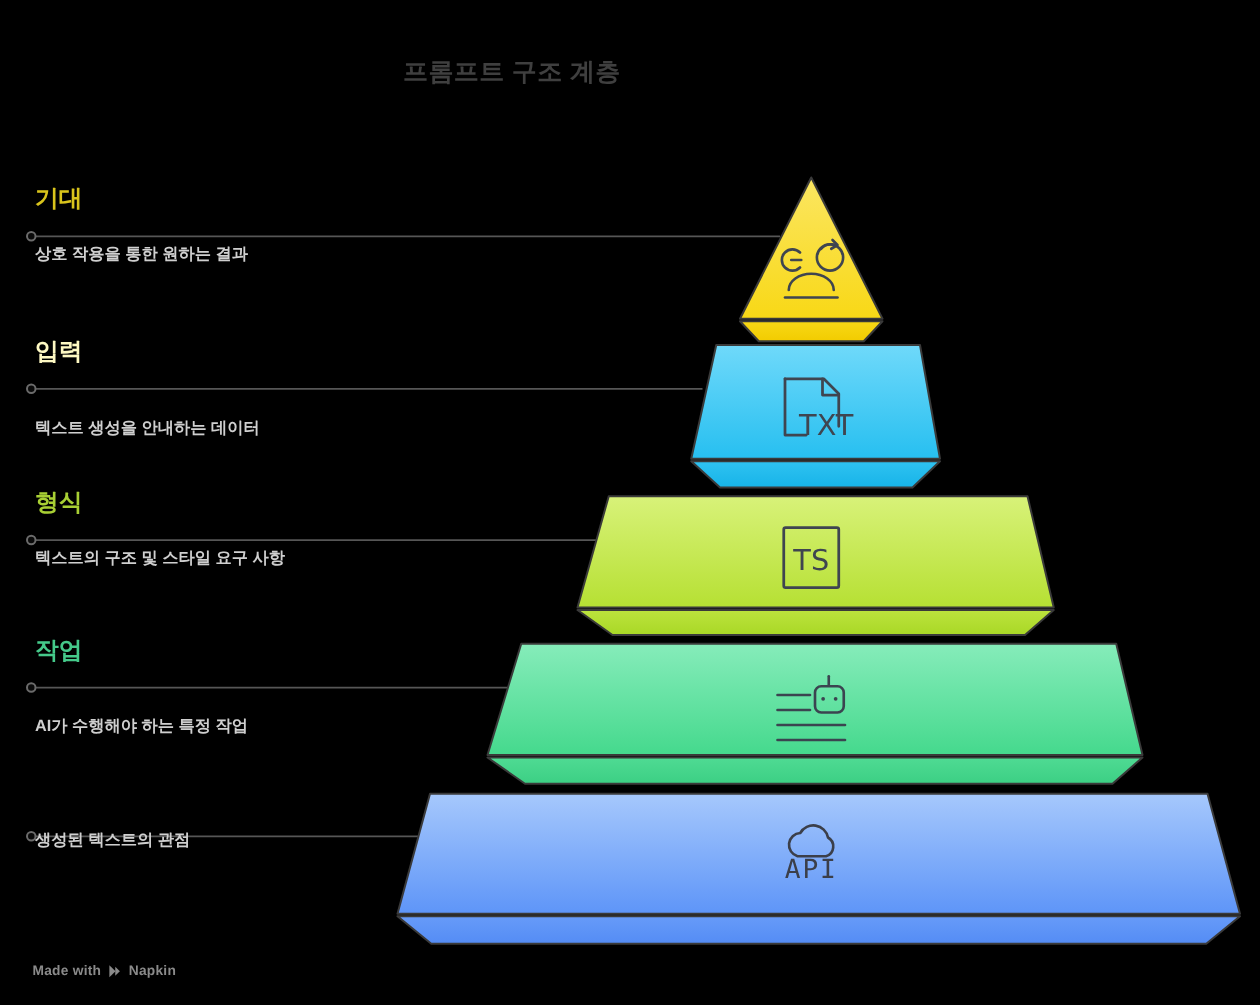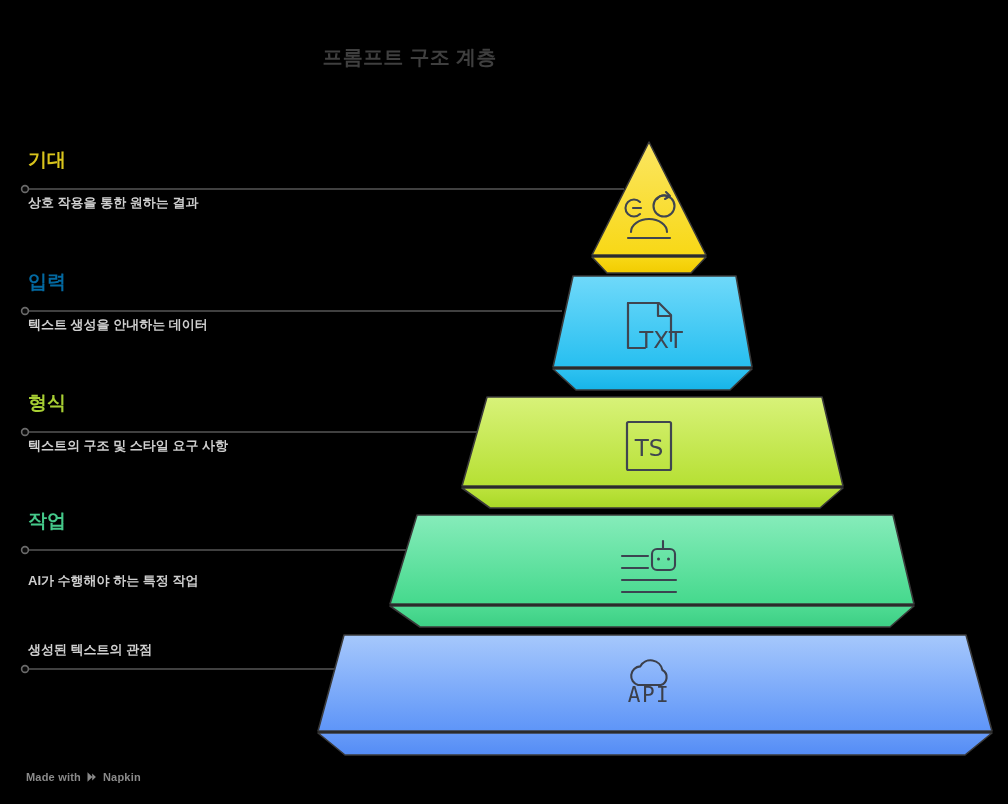--- a/index.html
+++ b/index.html
@@ -222,36 +222,36 @@
       </g>
     </g>
   </svg>
 
   <div class="label-block" style="top:150px">
     <div class="label-title" style="color:#D9C41C">기대</div>
     <div class="label-desc" style="margin-top:24px">상호 작용을 통한 원하는 결과</div>
   </div>
 
   <div class="label-block" style="top:272px">
-    <div class="label-title" style="color:#0369a1">입력</div>
-    <div class="label-desc" style="margin-top:24px">텍스트 생성을 안내하는 데이터</div>
+    <div class="label-title" style="color:#fef9c3">입력</div>
+    <div class="label-desc" style="margin-top:41px">텍스트 생성을 안내하는 데이터</div>
   </div>
 
   <div class="label-block" style="top:393px">
     <div class="label-title" style="color:#A8CF34">형식</div>
     <div class="label-desc" style="margin-top:24px">텍스트의 구조 및 스타일 요구 사항</div>
   </div>
 
   <div class="label-block" style="top:511px">
     <div class="label-title" style="color:#45C98A">작업</div>
     <div class="label-desc" style="margin-top:41px">AI가 수행해야 하는 특정 작업</div>
   </div>
 
   <div class="label-block" style="top:630px">
-    <div class="label-desc" style="margin-top:12px">생성된 텍스트의 관점</div>
+    <div class="label-desc" style="margin-top:34px">생성된 텍스트의 관점</div>
   </div>
 
   <div id="footer">
     <span>Made with</span>
     <span class="nap-mark">
       <svg viewBox="0 0 12 12" width="12" height="12" aria-hidden="true">
         <path d="M1.5 1.2 L1.5 10.8 L6.4 6 Z" fill="#8a8a8a"></path>
         <path d="M6.2 2.4 L6.2 9.6 L9.9 6 Z" fill="#8a8a8a"></path>
       </svg>
     </span>

